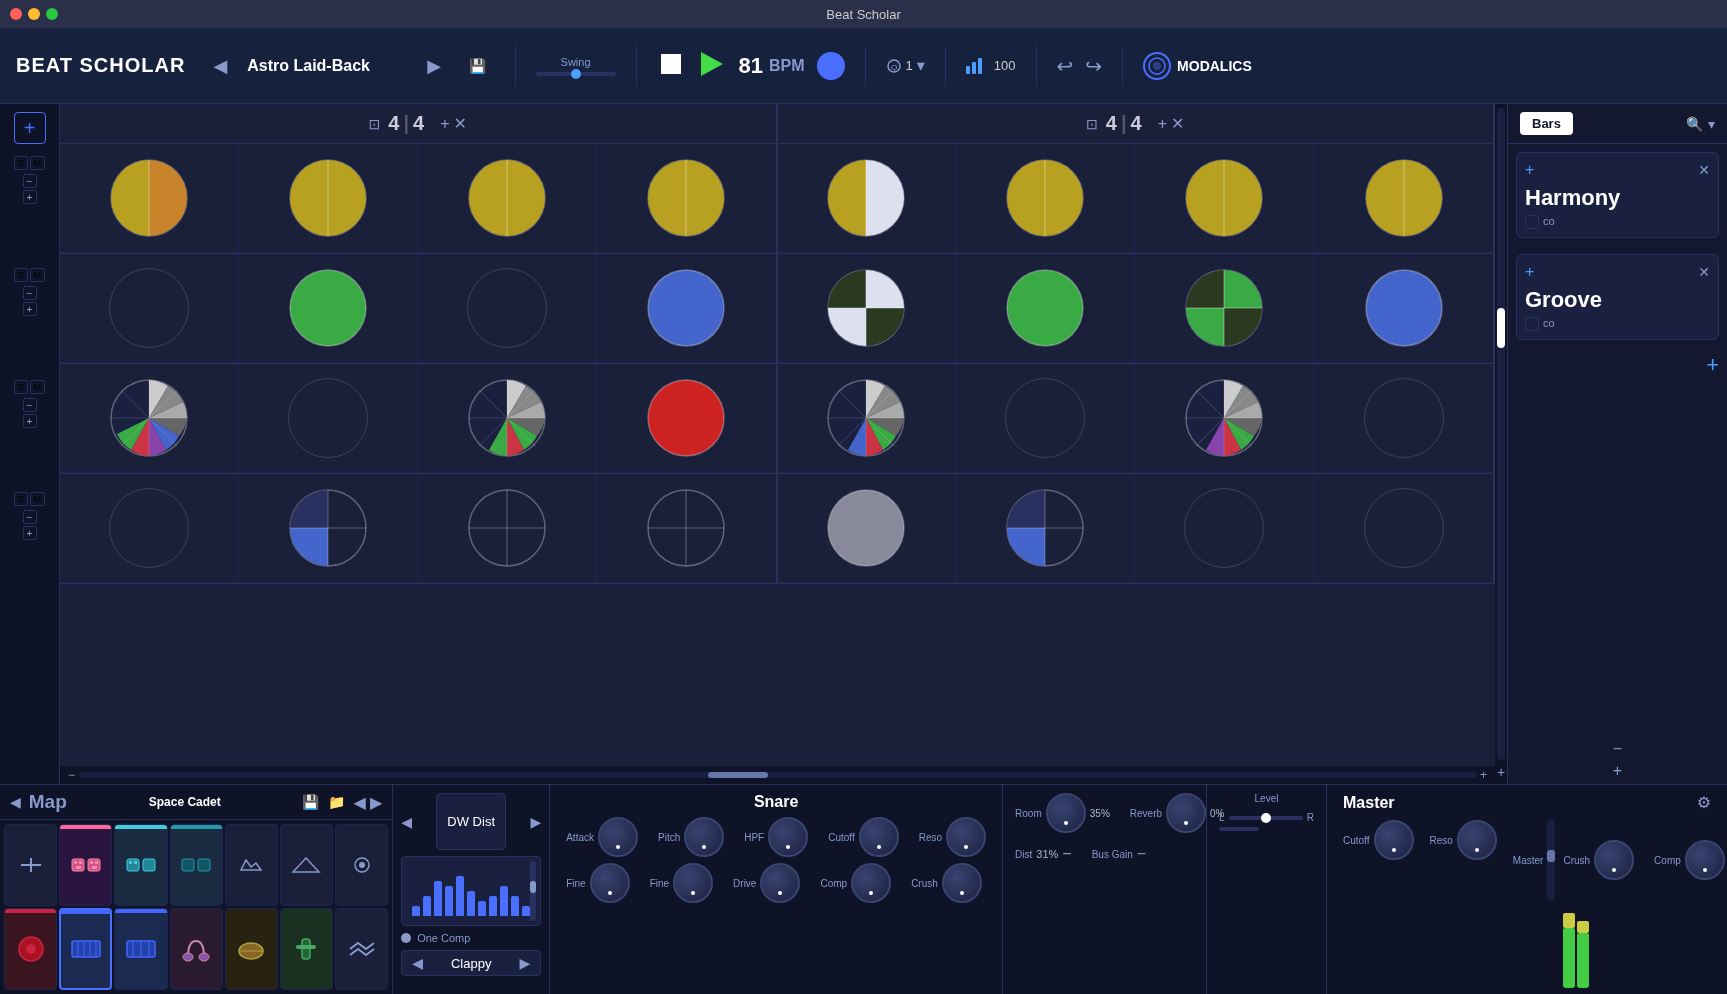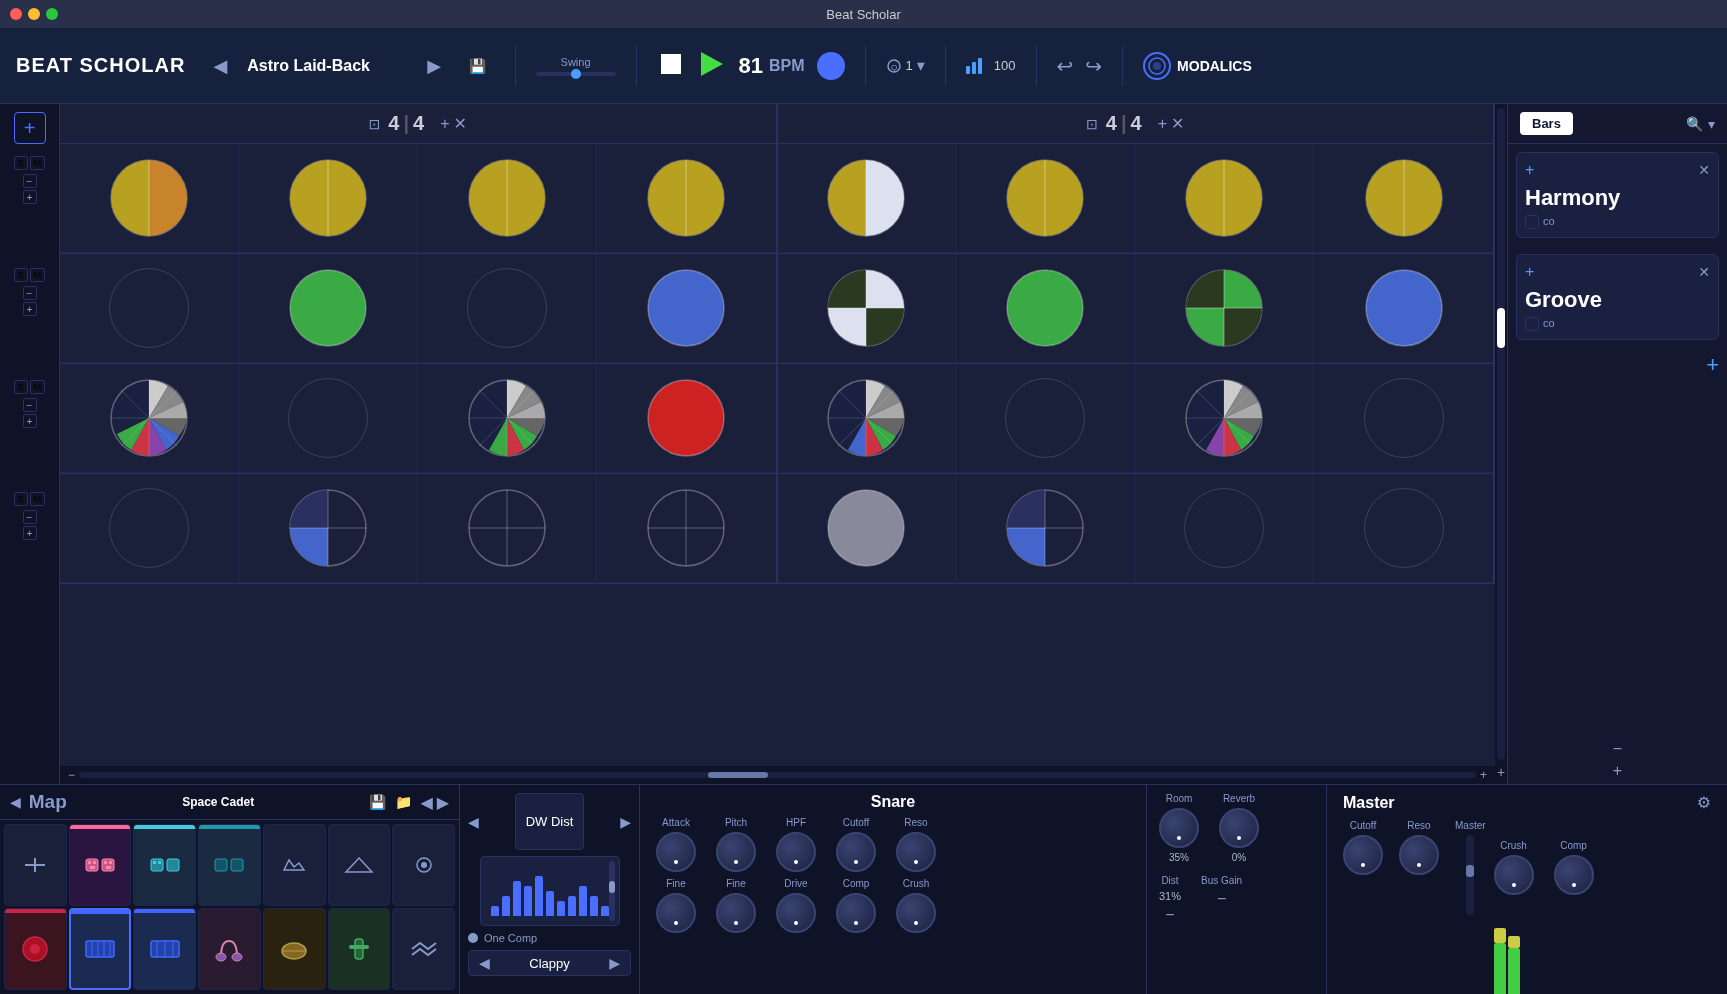--- a/index.html
+++ b/index.html
@@ -485,21 +485,20 @@
       color: #fff;
       text-align: center;
     }
     .knob-row {
       display: flex;
       gap: 20px;
       align-items: flex-start;
     }
     .knob-group {
       display: flex;
-      flex-direction: column;
       align-items: center;
       gap: 4px;
     }
     .knob-label { font-size: 10px; color: #8899cc; }
     .knob {
       width: 40px; height: 40px;
       border-radius: 50%;
       background: radial-gradient(circle at 35% 35%, #3a4470, #1a2040);
       border: 2px solid #3a4470;
       position: relative;
@@ -1478,20 +1477,31 @@
         <span class="dist-value">31%</span>
         <button style="background:none;border:none;color:#8899cc;font-size:16px;cursor:pointer;">−</button>
       </div>
       <div class="knob-group">
         <span class="knob-label">Bus Gain</span>
         <button style="background:none;border:none;color:#8899cc;font-size:16px;cursor:pointer;">−</button>
       </div>
     </div>
   </div>
 
+  <div style="padding:8px 12px;border-right:1px solid #2a3060;min-width:120px;">
+    <span class="knob-label" style="display:block;text-align:center;margin-bottom:8px;">Level</span>
+    <div class="level-slider-h">
+      <span class="level-l-r">L</span>
+      <div class="level-track">
+        <div class="level-thumb"></div>
+      </div>
+      <span class="level-l-r">R</span>
+    </div>
+    <div class="level-bar-h"></div>
+  </div>
 
   <div class="bottom-right">
     <div class="master-header">
       <span class="master-title">Master</span>
       <span class="settings-icon">⚙</span>
     </div>
     <div style="display:flex;gap:8px;align-items:flex-start;">
       <div class="master-knob-row">
         <div class="knob-group">
           <span class="knob-label">Cutoff</span>

